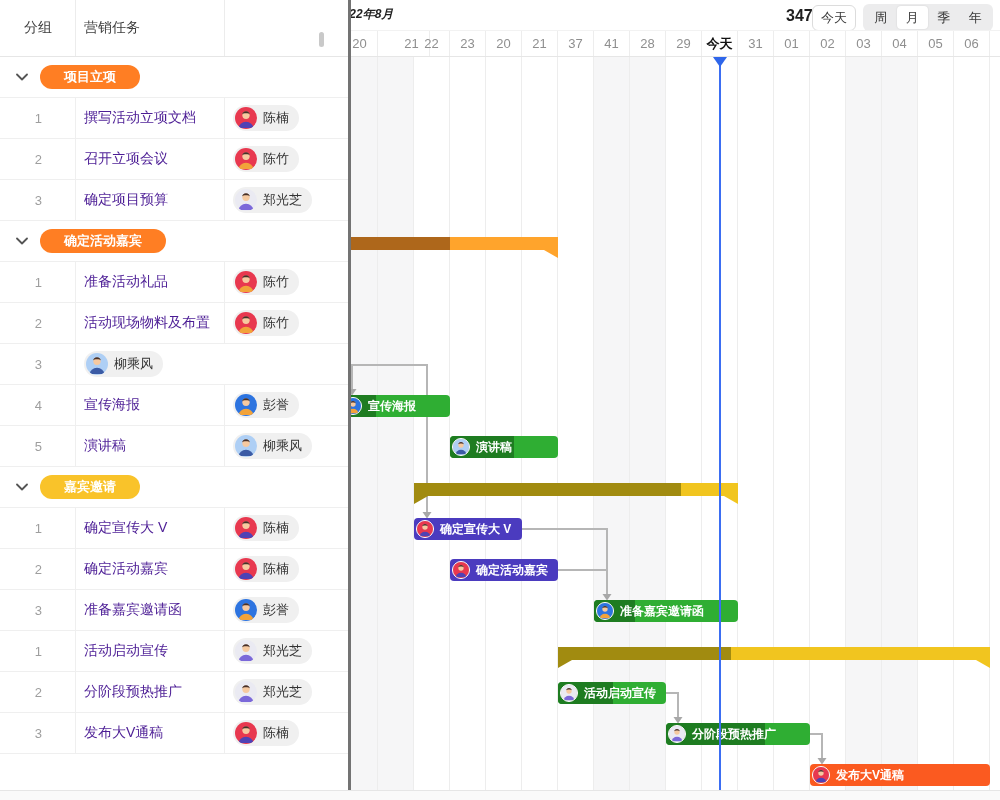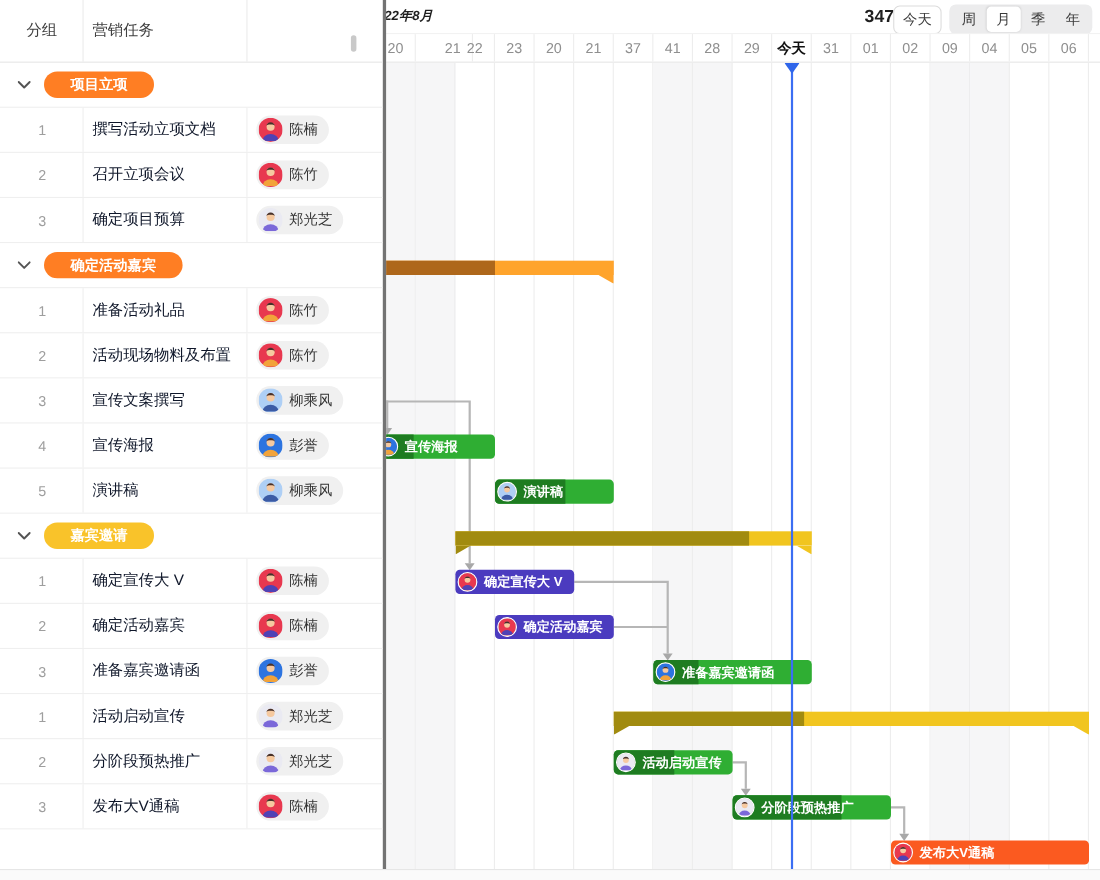--- a/index.html
+++ b/index.html
@@ -61,21 +61,21 @@
   .th-task  { width:149px; padding-left:8px; border-right:1px solid #ececec; height:100%; display:flex; align-items:center;}
   .th-owner { width:99px; padding-left:8px; height:100%; display:flex; align-items:center;}
 
   .t-row { height:41px; border-bottom:1px solid #efefef; display:flex; align-items:center; }
   .group-row { padding-left:16px; }
   .chev { width:12px; height:8px; margin-right:12px; }
   .badge { color:#fff; font-size:13px; font-weight:600; border-radius:12px; padding:3px 24px; }
 
   .cell-num { width:76px; text-align:right; padding-right:33px; font-size:13px; color:#9e9e9e;
               border-right:1px solid #efefef; height:100%; display:flex; align-items:center; justify-content:flex-end;}
-  .cell-name { width:149px; padding-left:8px; font-size:14px; color:#0f172a; border-right:1px solid #efefef;
+  .cell-name { width:149px; padding-left:8px; font-size:14px; color:#4c1d95; border-right:1px solid #efefef;
                height:100%; display:flex; align-items:center; overflow:hidden; white-space:nowrap;}
   .cell-owner { width:99px; padding-left:8px; height:100%; display:flex; align-items:center;text-align:center; }
   .chip { display:inline-flex; align-items:center; background:#f0f0f0; border-radius:14px;
           padding:2px 10px 2px 2px; gap:6px; font-size:13px; color:#333; }
   .chip .avatar { width:22px; height:22px; border-radius:50%; overflow:hidden; flex:0 0 auto; }
 
   .divider-thumb { position:absolute; left:319px; top:32px; width:5px; height:15px;
                    background:#c9c9c9; border-radius:3px; z-index:25; }
   .bottom-strip { position:absolute; left:0; top:790px; width:1000px; height:10px;
                   background:#fafafa; border-top:1px solid #e6e6e6; z-index:30; }
@@ -235,21 +235,21 @@
         <div class="day-cell" style="left: 161px;">20</div>
         <div class="day-cell" style="left: 197px;">21</div>
         <div class="day-cell" style="left: 233px;">37</div>
         <div class="day-cell" style="left: 269px;">41</div>
         <div class="day-cell" style="left: 305px;">28</div>
         <div class="day-cell" style="left: 341px;">29</div>
         <div class="day-cell today" style="left: 377px;">今天</div>
         <div class="day-cell" style="left: 413px;">31</div>
         <div class="day-cell" style="left: 449px;">01</div>
         <div class="day-cell" style="left: 485px;">02</div>
-        <div class="day-cell" style="left: 521px;">09</div>
+        <div class="day-cell" style="left: 521px;">03</div>
         <div class="day-cell" style="left: 557px;">04</div>
         <div class="day-cell" style="left: 593px;">05</div>
         <div class="day-cell" style="left: 629px;">06</div>
       </div>
   </div>
 
   <div class="left-panel">
     <div class="table-header">
       <div class="th-group">分组</div>
       <div class="th-task">营销任务</div>
@@ -337,21 +337,20 @@
                   <circle cx="12" cy="9" r="4" fill="#f6c9a0"></circle>
                   <path d="M12 4.6c-2.4 0-4.1 1.8-4.1 3.6 0.4-1.9 7.8-1.9 8.2 0 0-1.8-1.7-3.6-4.1-3.6z" fill="#47302a"></path>
                   <path d="M4 23a8 6.8 0 0 1 16 0z" fill="#F2A33A"></path>
                 </svg></span>
               <span>陈竹</span>
             </span>
           </div>
         </div>
         <div class="t-row task-row">
           <div class="cell-num">3</div>
-          <div class="cell-name">宣传文案撰写</div>
           <div class="cell-owner">
             <span class="chip">
               <span class="avatar"><svg viewBox="0 0 24 24" width="100%" height="100%">
                   <rect width="24" height="24" fill="#AECFF5"></rect>
                   <circle cx="12" cy="9" r="4" fill="#f6c9a0"></circle>
                   <path d="M12 4.6c-2.4 0-4.1 1.8-4.1 3.6 0.4-1.9 7.8-1.9 8.2 0 0-1.8-1.7-3.6-4.1-3.6z" fill="#47302a"></path>
                   <path d="M4 23a8 6.8 0 0 1 16 0z" fill="#3B5BA5"></path>
                 </svg></span>
               <span>柳乘风</span>
             </span>

